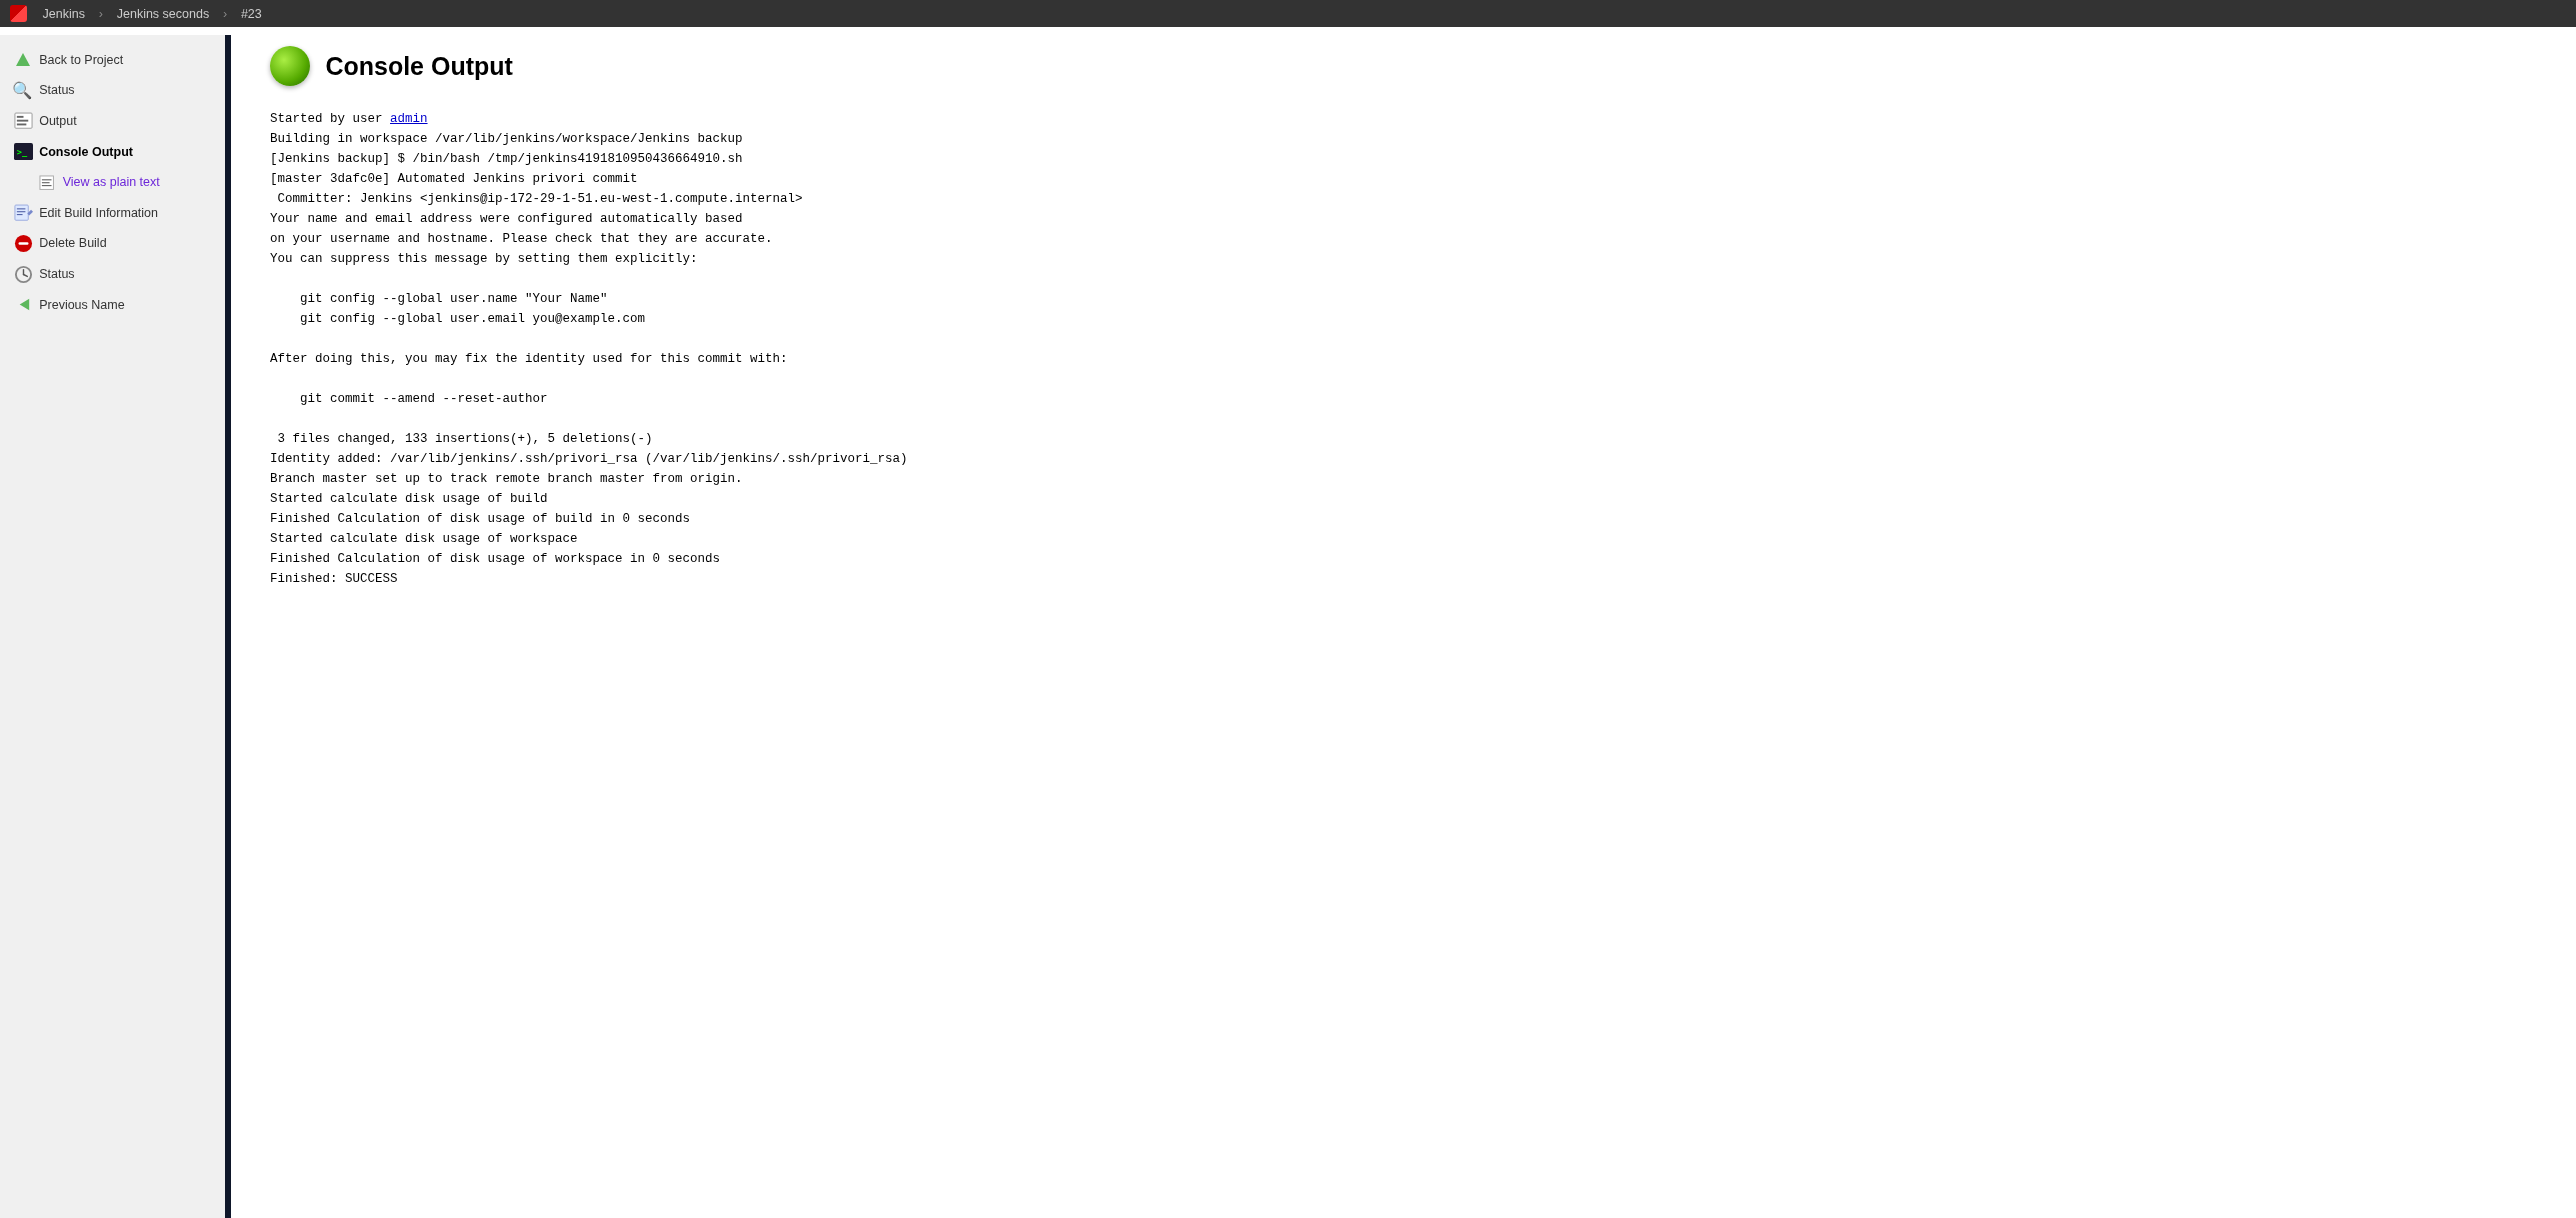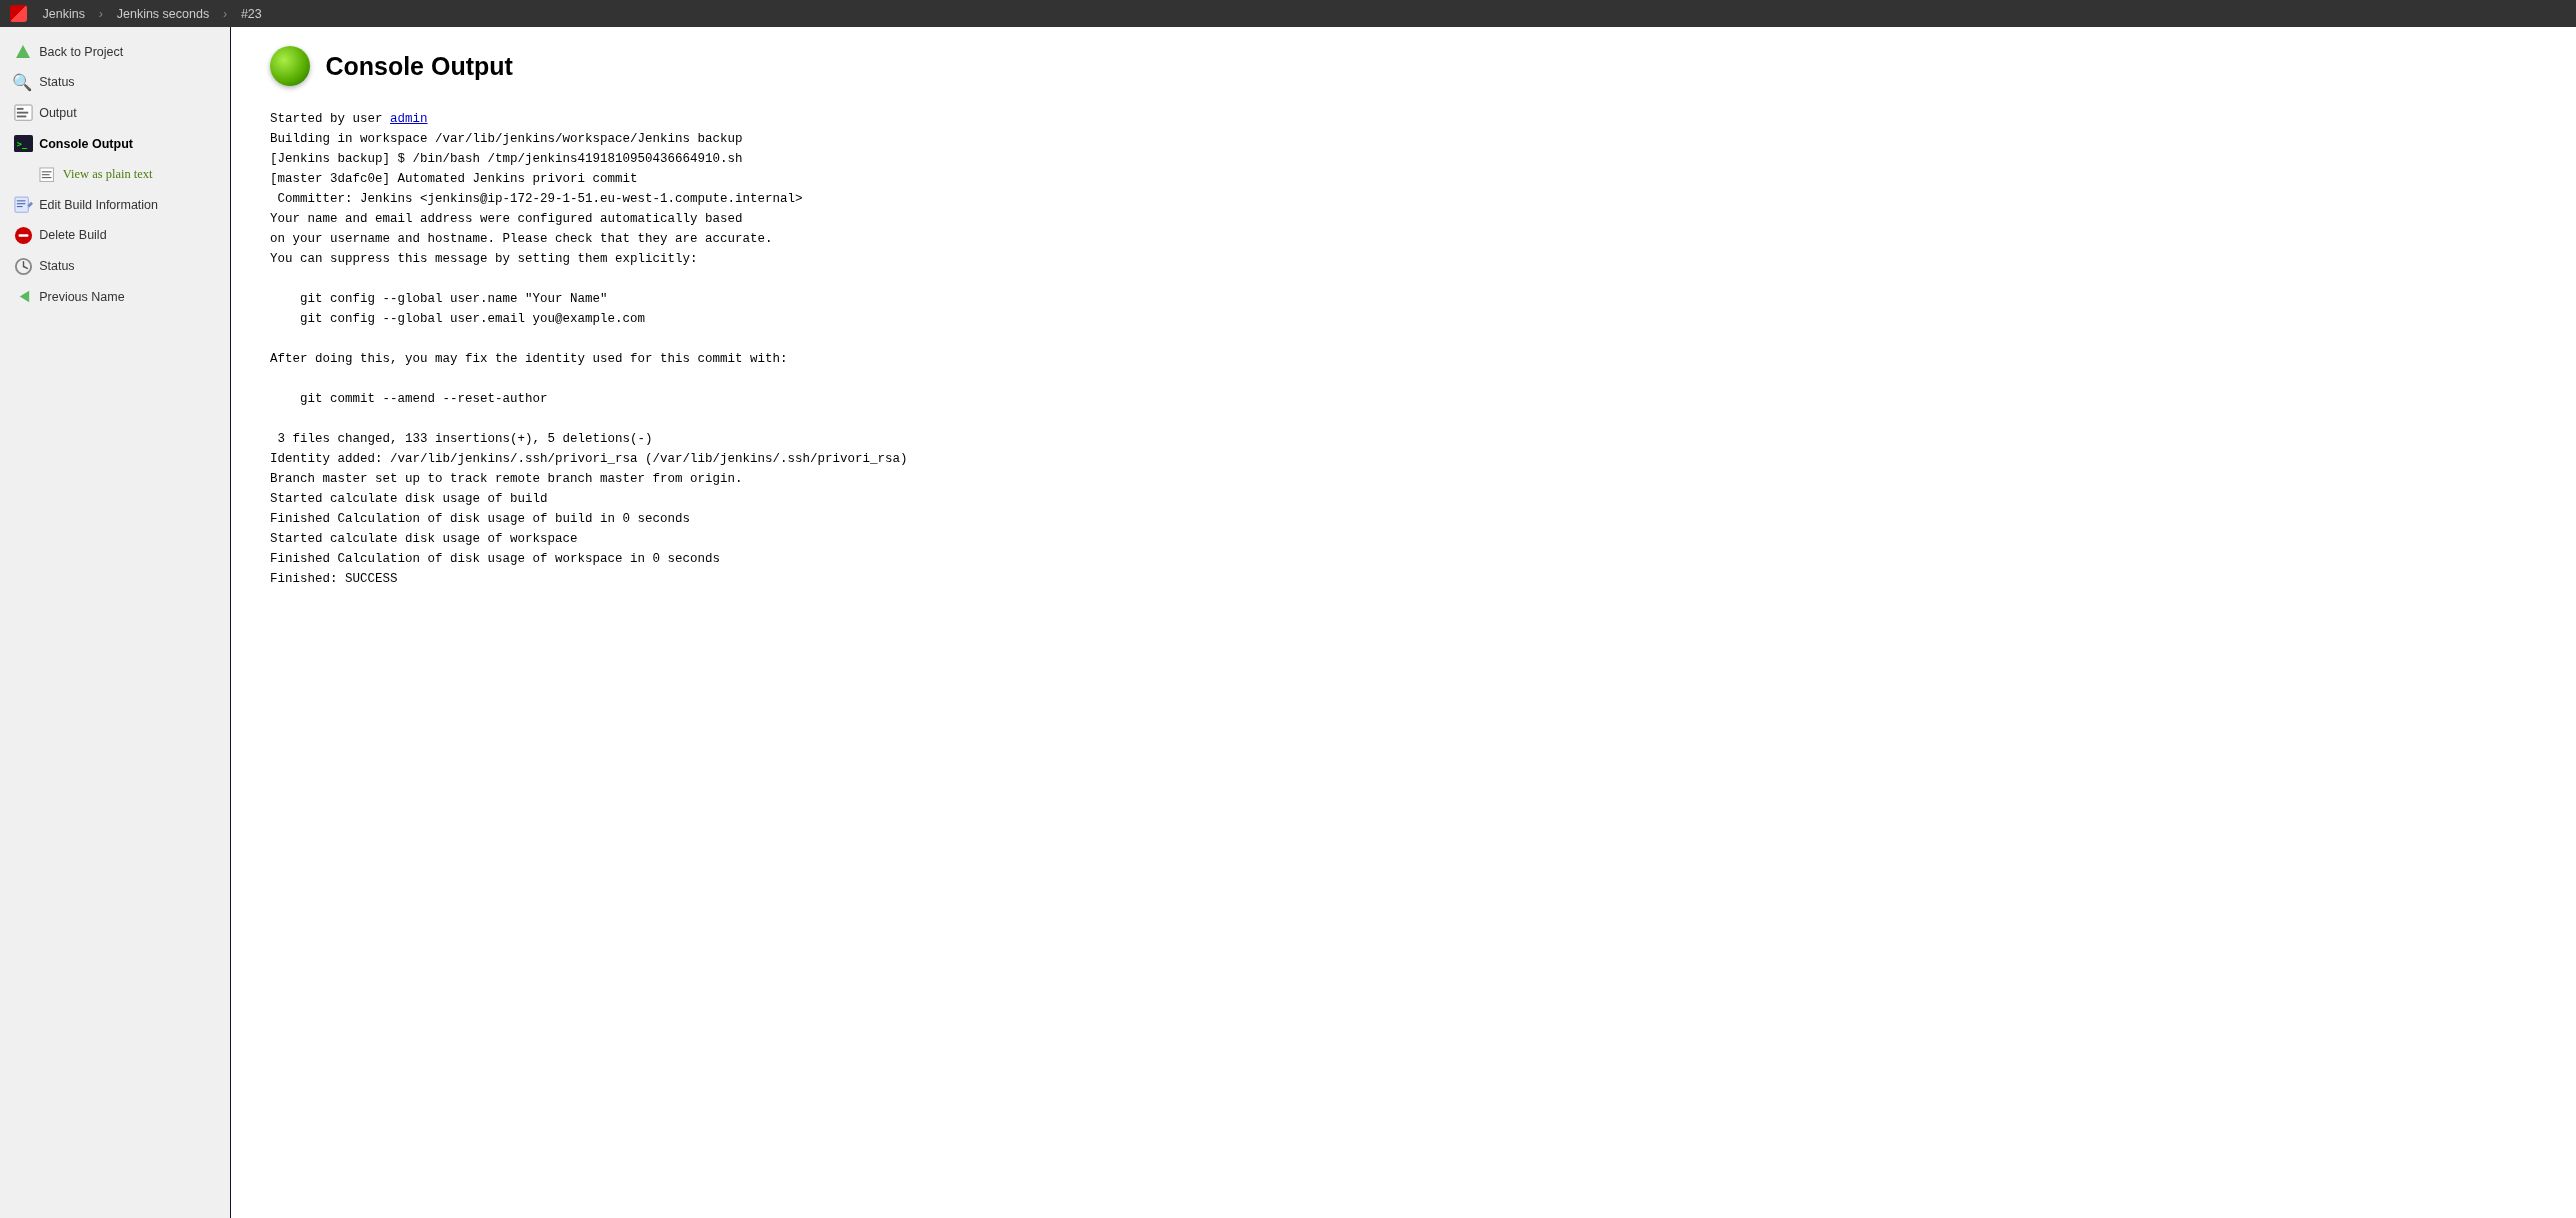--- a/index.html
+++ b/index.html
@@ -38,39 +38,39 @@
     .layout {
       display: flex;
       min-height: calc(100vh - 27px);
     }
 
     
     .sidebar {
       width: 231px;
       min-width: 231px;
       background: #f0f0f0;
-      border-right: 1px solid #0f172a;
+      border-right: 6px solid #0f172a;
       padding: 9.6px 0;
+      margin-top: 8px;
     }
     .sidebar-item {
       display: flex;
       align-items: center;
       gap: 6.7px;
       padding: 5.8px 13.5px;
       cursor: pointer;
       text-decoration: none;
       color: #333;
       font-size: 12.5px;
     }
     .sidebar-item.active { font-weight: bold; color: #000; }
     .sidebar-item.sub {
       padding-left: 37px;
       font-size: 12.5px;
-      color: #4d7c0f;
-      font-family: Liberation Serif, serif;
+      color: #6d28d9;
     }
 
     
     .icon {
       width: 19px;
       height: 19px;
       display: inline-flex;
       align-items: center;
       justify-content: center;
       flex-shrink: 0;

